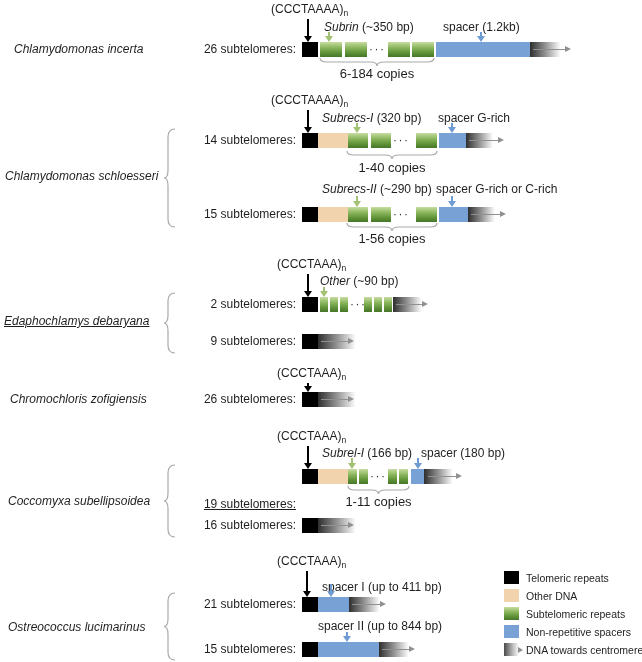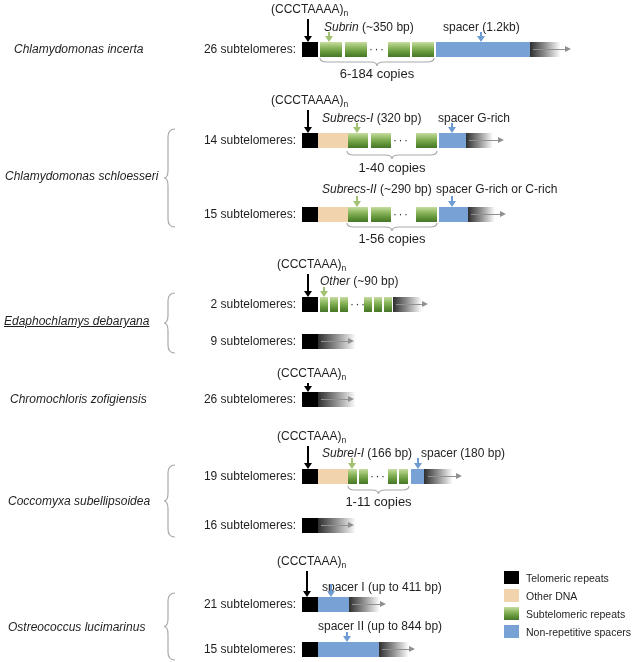--- a/index.html
+++ b/index.html
@@ -55,20 +55,24 @@
       <span class="lg-label">Other DNA</span>
     </div>
     <div class="lg-item" style="top:607px">
       <span class="lg-sw sw-green"></span>
       <span class="lg-label">Subtelomeric repeats</span>
     </div>
     <div class="lg-item" style="top:625px">
       <span class="lg-sw sw-blue"></span>
       <span class="lg-label">Non-repetitive spacers</span>
     </div>
+    <div class="lg-item" style="top:643px">
+      <span class="lg-sw sw-fade"></span>
+      <span class="lg-label">DNA towards centromere</span>
+    </div>
   </div>
 <div class="species" style="left: 14px; top: 49px;">Chlamydomonas incerta</div>
     <div class="count" style="right: 346px; top: 49px;">26 subtelomeres:</div>
     <div class="telo" style="left: 271px; top: 2px;">(CCCTAAAA)<sub>n</sub></div>
     <div class="darrow" style="left: 304px; top: 19px;">
       <div class="dline" style="height: 17px; background: rgb(0, 0, 0);"></div>
       <div class="dhead" style="border-top-color: rgb(0, 0, 0);"></div>
     </div>
     <div class="ann" style="left: 324px; top: 20px;"><i>Subrin</i> (~350 bp)</div>
     <div class="darrow" style="left: 325px; top: 32px;">
@@ -192,21 +196,21 @@
       <div class="dhead" style="border-top-color: rgb(0, 0, 0);"></div>
     </div>
     <div class="seg seg-black" style="left: 302px; top: 392px; width: 16px;"></div>
     <div class="seg seg-fade" style="left: 318px; top: 392px; width: 42px;"></div>
     <div class="harrow-line" style="left: 321px; top: 398.8px; width: 28px;"></div>
     <div class="harrow-head" style="left: 348px; top: 396px;"></div>
     <div class="species" style="left: 8px; top: 501px;">Coccomyxa subellipsoidea</div>
     <svg class="brace" width="11" height="72" viewBox="0 0 11 72" style="left: 164px; top: 465px;">
       <path d="M 11 0 Q 4 0 4 8 L 4 28 Q 4 36 0 36 Q 4 36 4 44 L 4 64 Q 4 72 11 72"></path>
     </svg>
-    <div class="count" style="right: 346px; top: 476px;">19 subtelomeres:</div>
+    <div class="count" style="right: 346px; top: 504px; text-decoration: underline;">19 subtelomeres:</div>
     <div class="telo" style="left: 277px; top: 429px;">(CCCTAAA)<sub>n</sub></div>
     <div class="darrow" style="left: 304px; top: 446px;">
       <div class="dline" style="height: 17px; background: rgb(0, 0, 0);"></div>
       <div class="dhead" style="border-top-color: rgb(0, 0, 0);"></div>
     </div>
     <div class="ann" style="left: 322px; top: 446px;"><i>Subrel-I</i> (166 bp)</div>
     <div class="darrow" style="left: 348px; top: 458px;">
       <div class="dline" style="height: 5px; background: rgb(162, 193, 114);"></div>
       <div class="dhead" style="border-top-color: rgb(162, 193, 114);"></div>
     </div>

